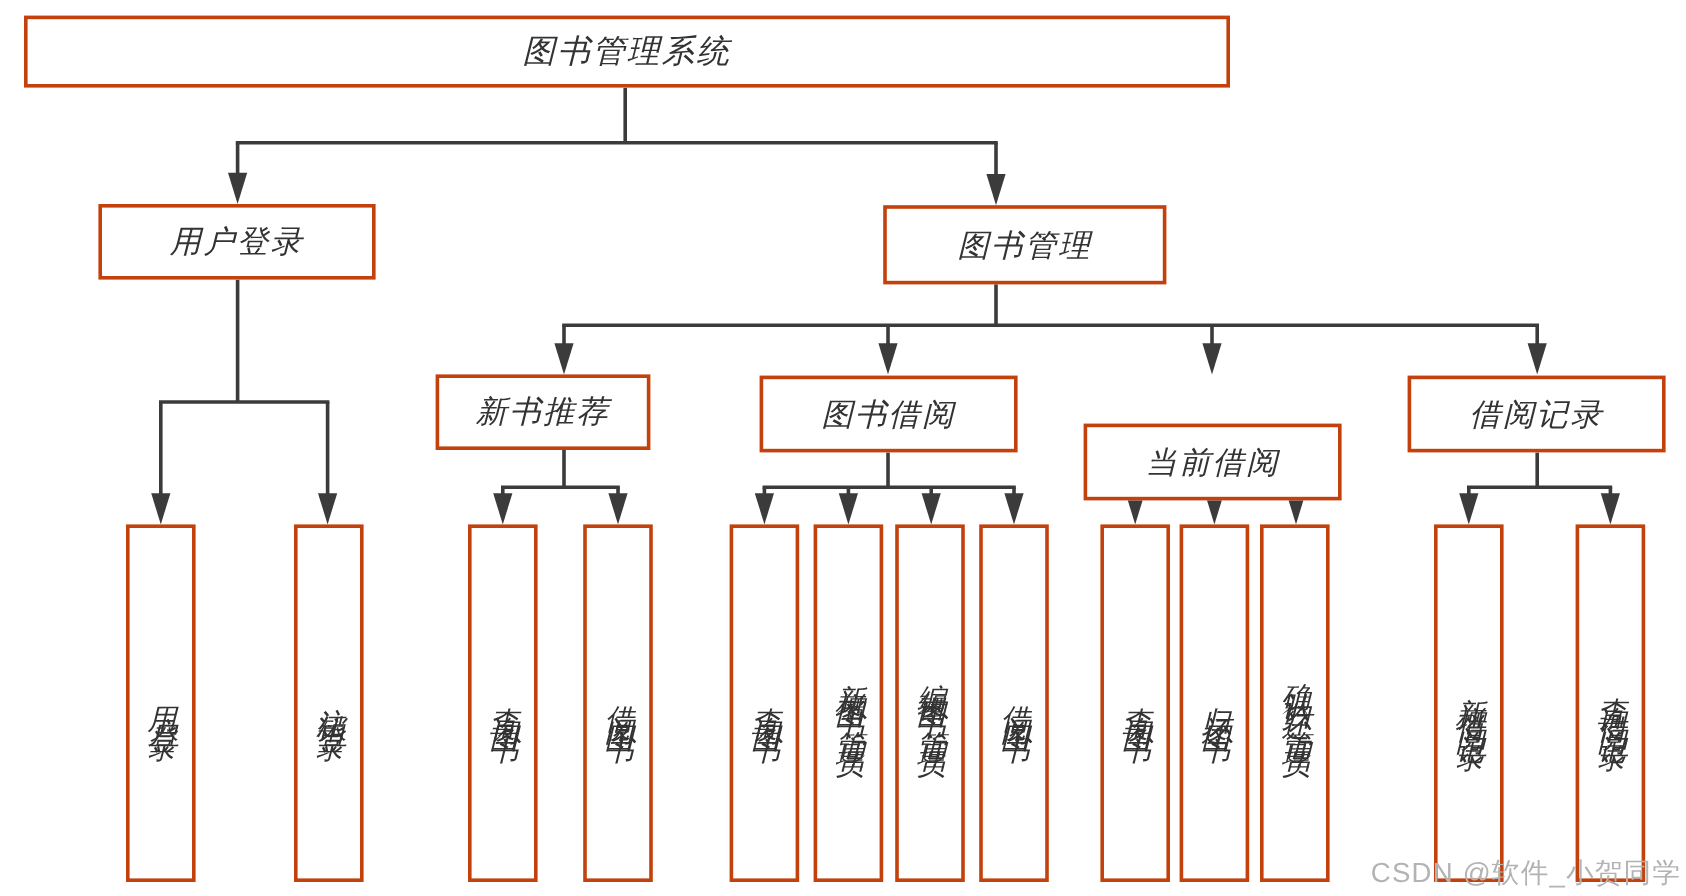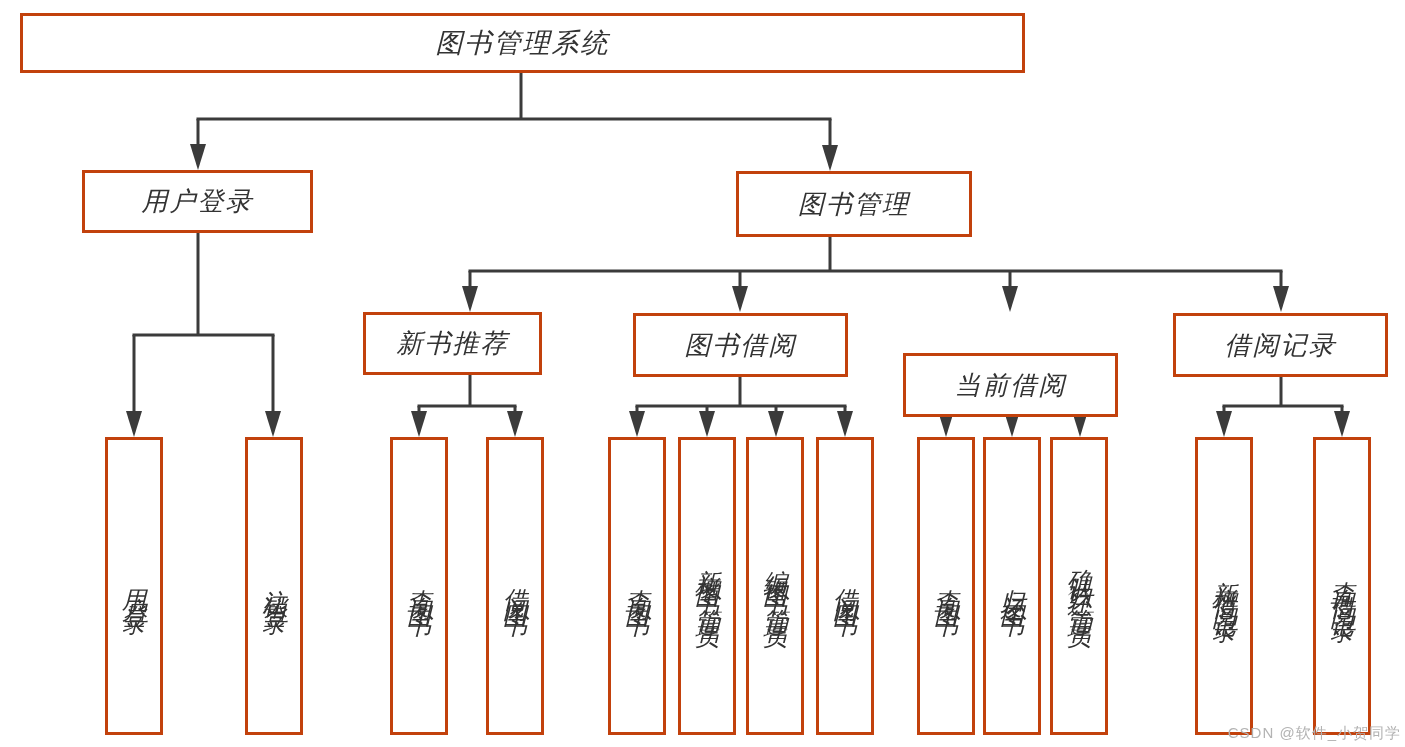--- a/index.html
+++ b/index.html
@@ -34,21 +34,21 @@
     top: 437px; width: 58px; height: 298px;
     writing-mode: vertical-rl;
     text-orientation: mixed;
     font-size: 24px;
     letter-spacing: 8px;
     line-height: 58px;
   }
   .watermark {
     position: absolute;
     right: 4px; bottom: 4px;
-    font-size: 15px;
+    font-size: 23px;
     color: #b3b3b3;
     letter-spacing: 1px;
   }
 </style>
 </head>
 <body>
 
 <svg id="connectors" viewBox="0 0 1405 747" xmlns="http://www.w3.org/2000/svg">
   <g stroke="#3b3b3b" stroke-width="3" fill="none">
 

